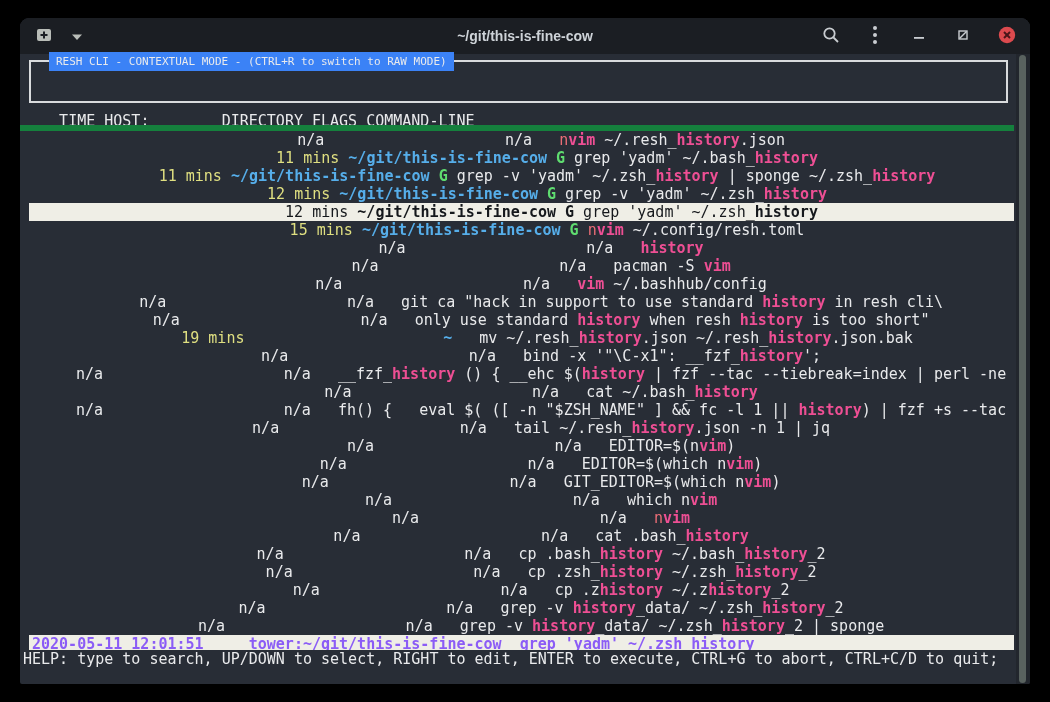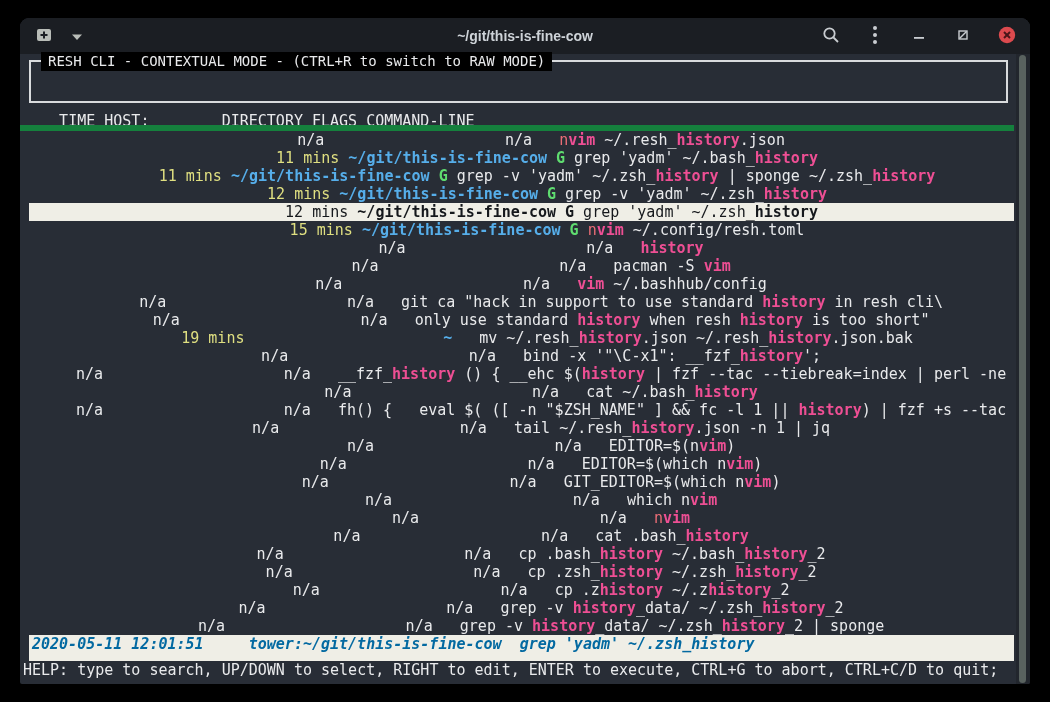--- a/index.html
+++ b/index.html
@@ -39,22 +39,22 @@
   .content {
     position:relative; height:630px; padding-top:6px;
     font-size:15px; color:#e9eaec;
   }
 
   .resh-box {
     position:relative; margin:0 22px 0 9px; height:43px;
     border:2px solid #d9dbdd;
   }
   .box-title {
-    position:absolute; top:-10px; left:10px; background:#000000;
-    padding:0 7px; color:#e9eaec; font-size:14px; line-height:19px; white-space:pre;
+    position:absolute; top:-10px; left:18px; background:#3b82f6;
+    padding:0 7px; color:#e9eaec; font-size:11px; line-height:19px; white-space:pre;
   }
   .query-line { padding:10px 0 0 2px; white-space:pre; line-height:18px; }
   .cursor {
     display:inline-block; width:9px; height:16px; background:#d3d5d7;
     vertical-align:-3px;
   }
 
   .hdr {
     margin:10px 16px 0 0; height:18px; line-height:17px; white-space:pre;
     border-bottom:6px solid #15803d; padding-left:3px; overflow:hidden;
@@ -69,24 +69,23 @@
     background:#efeee6; color:#15181c; margin-left:9px; padding-left:12px;
   }
   .row span.y { color:#dfdf81;margin-left:48px; }
   .row span.b { color:#56aeea; font-weight:bold; }
   .row span.g { color:#5fdd70; font-weight:bold; }
   .row span.m { color:#ee4f94; font-weight:bold; }
   .row span.r { color:#ea6d76; }
   .row.selected span { color:#15181c !important; }
 
   .status {
-    margin:0 16px 0 9px; height:26px; line-height:18px; white-space:pre;
-    background:#efeee6; color:#0369a1; font-weight:bold; padding-left:3px;
+    margin:0 16px 0 9px; height:15px; line-height:18px; white-space:pre;
+    background:#efeee6; color:#8b5cf6; font-weight:bold; padding-left:3px;
     overflow:hidden;
-    font-style:italic;
   }
   .help { height:18px; line-height:18px; white-space:pre; padding-left:3px; overflow:hidden; }
 
   .scrollbar {
     position:absolute; top:0; right:0; width:14px; height:630px;
     background:#22262d;
   }
   .scrollbar .thumb {
     position:absolute; top:1px; bottom:1px; right:4px; width:7px;
     background:#59625f; border-radius:4px;

